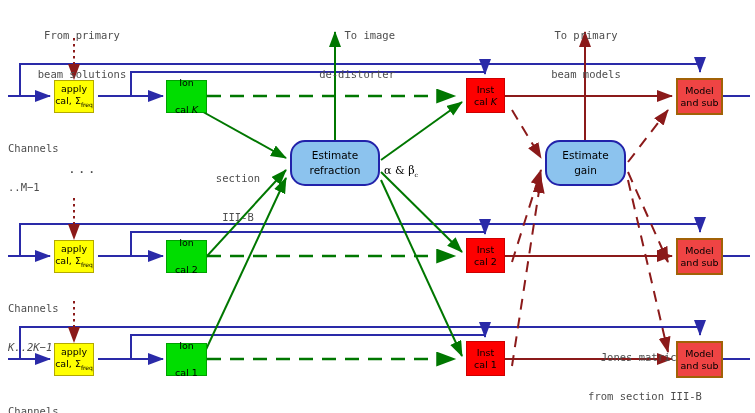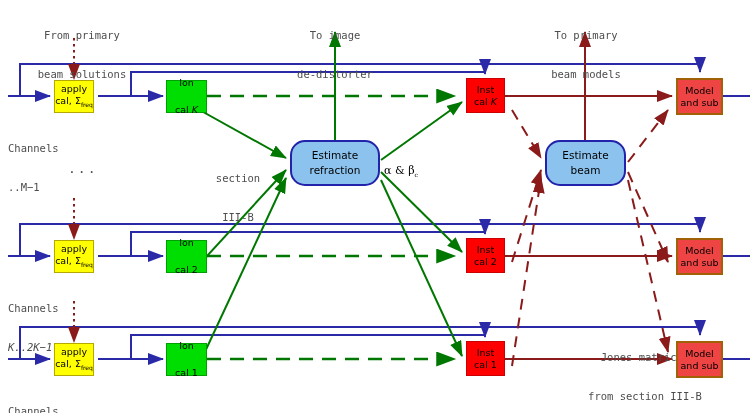--- a/index.html
+++ b/index.html
@@ -107,21 +107,21 @@
     <path d="M628,180 L668,352" marker-end="url(#ared)"></path>
   </g>
   <path d="M585,140 V32" stroke="#8b1a1a" stroke-width="2" fill="none" marker-end="url(#ared)"></path>
 </svg>
 
 <div class="lbl ctr" style="left:22px;top:3px;width:120px;">
   <div>From primary</div>
   <div>beam solutions</div>
 </div>
 
-<div class="lbl ctr" style="left:275px;top:3px;width:120px;">
+<div class="lbl ctr" style="left:275px;top:3px;width:120px;text-align:right;">
   <div>To image</div>
   <div>de-distorter</div>
 </div>
 
 <div class="lbl ctr" style="left:526px;top:3px;width:120px;">
   <div>To primary</div>
   <div>beam models</div>
 </div>
 
 <div class="lbl ctr" style="left:186px;top:146px;width:104px;">
@@ -212,14 +212,14 @@
   <span>Model</span>
   <span>and sub</span>
 </div>
 
 <div class="rbox" style="left:290px;top:140px;width:90px;height:46px;">
   <span>Estimate</span>
   <span>refraction</span>
 </div>
 <div class="rbox" style="left:545px;top:140px;width:81px;height:46px;">
   <span>Estimate</span>
-  <span>beam</span>
+  <span>gain</span>
 </div>
 
 </body></html>

